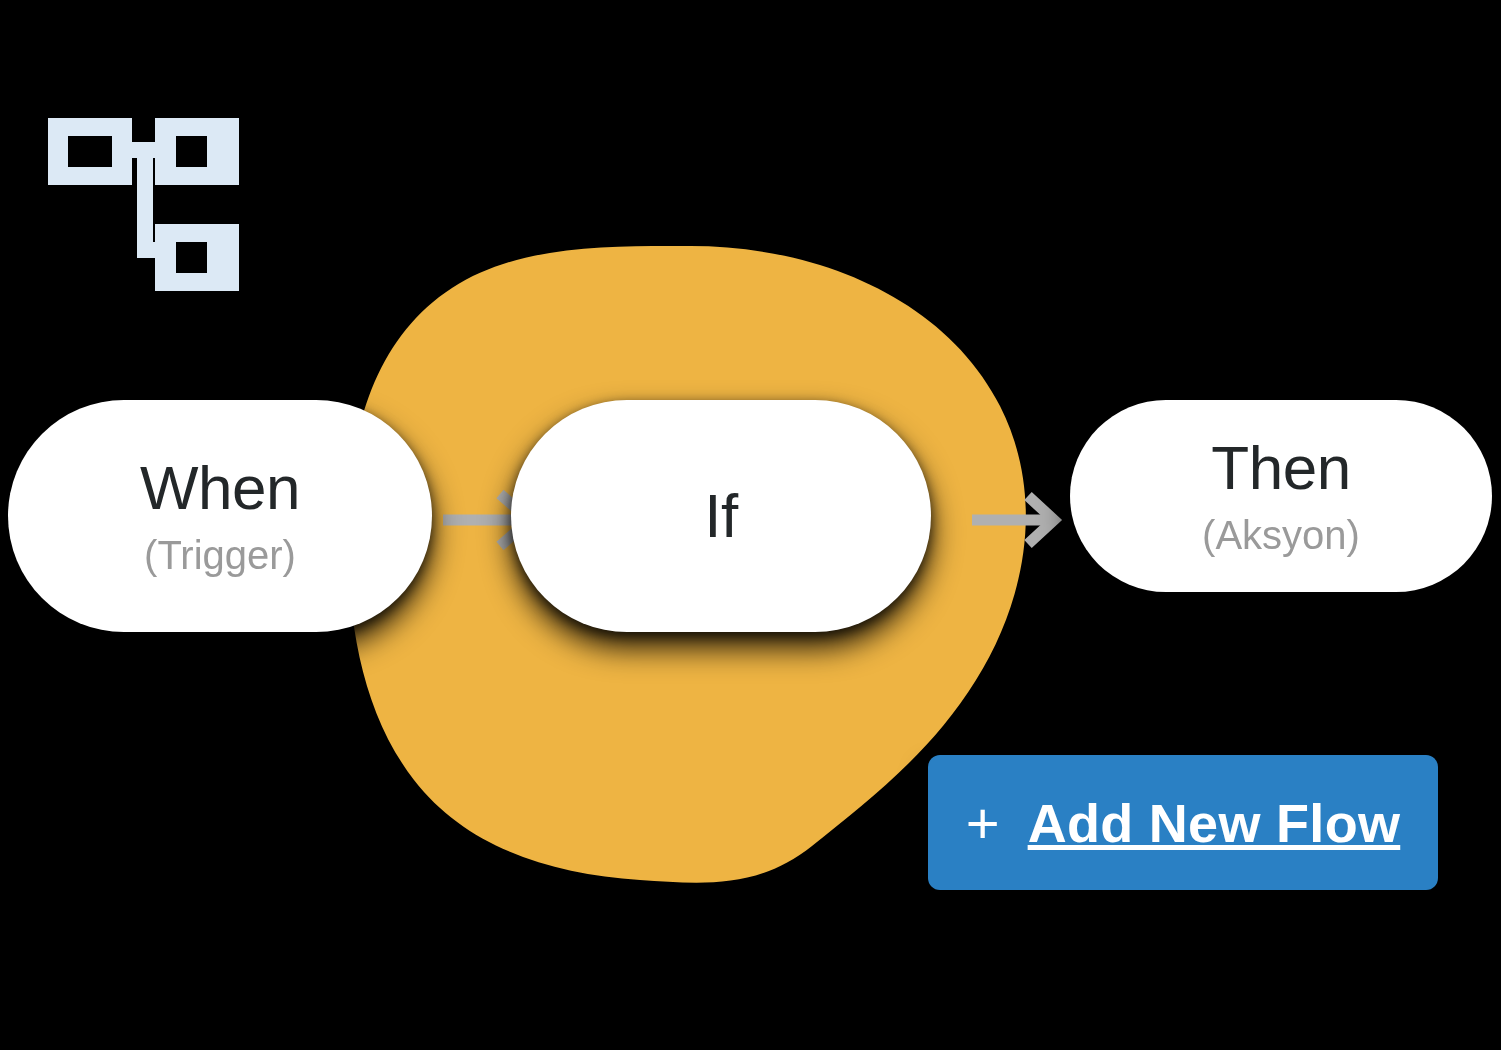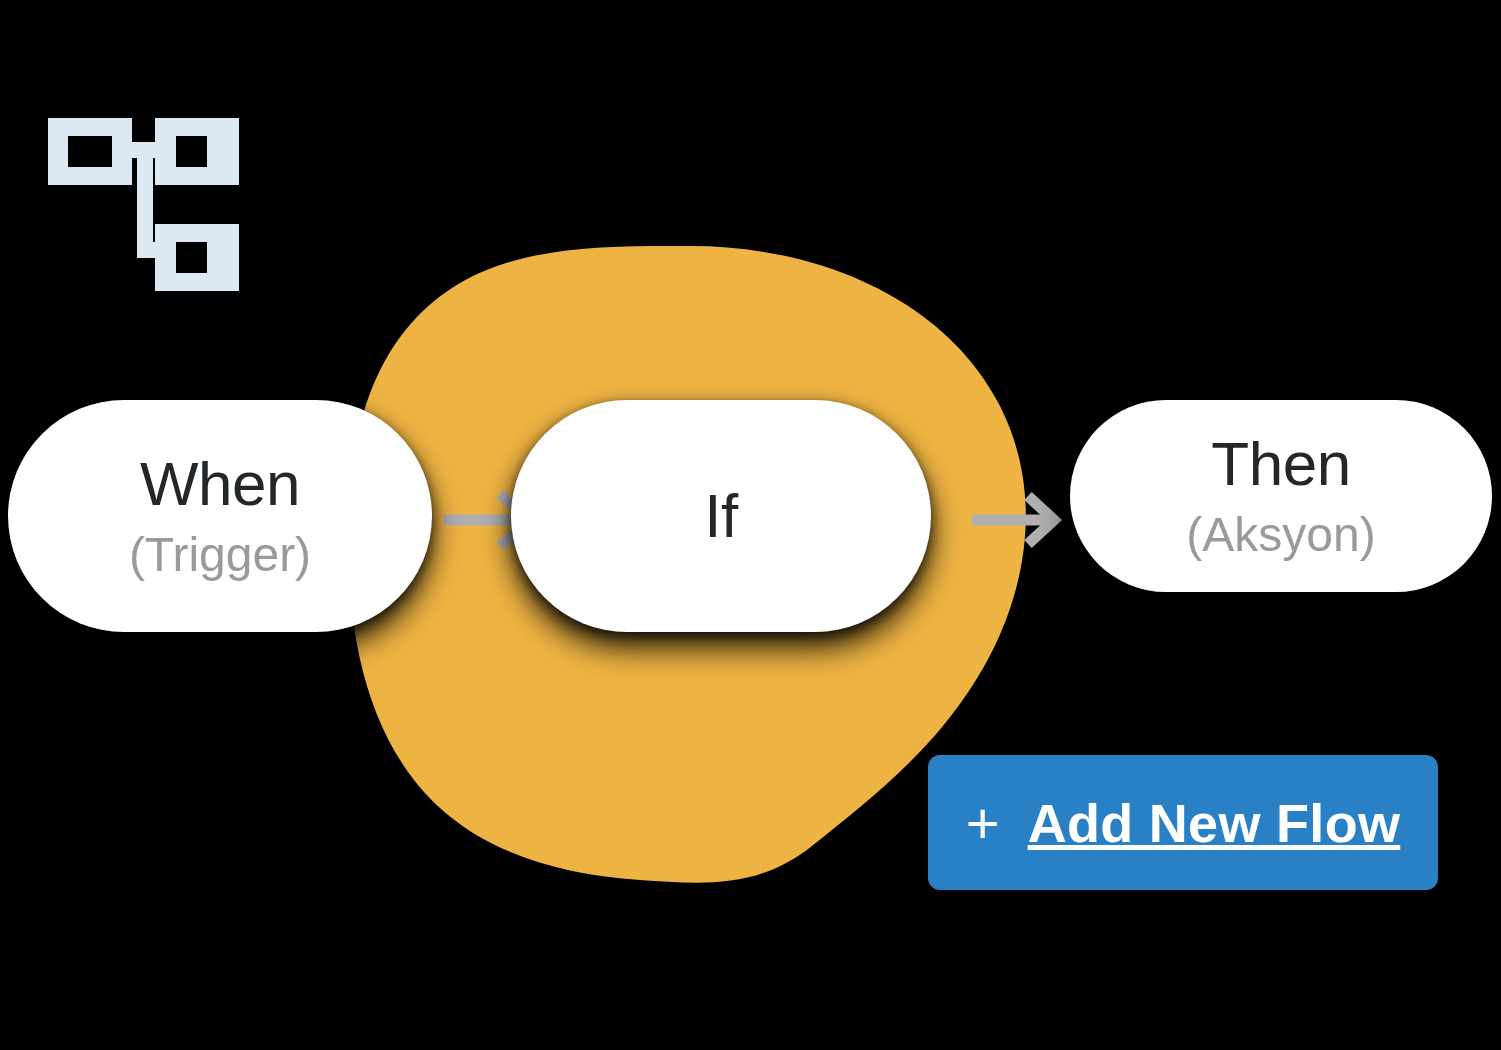--- a/index.html
+++ b/index.html
@@ -64,21 +64,21 @@
   }
   .pill-title {
     font-size: 62px;
     font-weight: 400;
     color: #232729;
     line-height: 1.0;
     letter-spacing: -0.5px;
     white-space: nowrap;
   }
   .pill-sub {
-    font-size: 48px;
+    font-size: 40px;
     font-weight: 400;
     color: #9a9a9a;
     line-height: 1.0;
     margin-top: 16px;
     white-space: nowrap;
   }
 
   #pill-when { left: 8px;    top: 400px; width: 424px; height: 232px; }
   #pill-if   { left: 511px;  top: 400px; width: 420px; height: 232px; z-index: 5; }
   #pill-then { left: 1070px; top: 400px; width: 422px; height: 192px; z-index: 5; }

